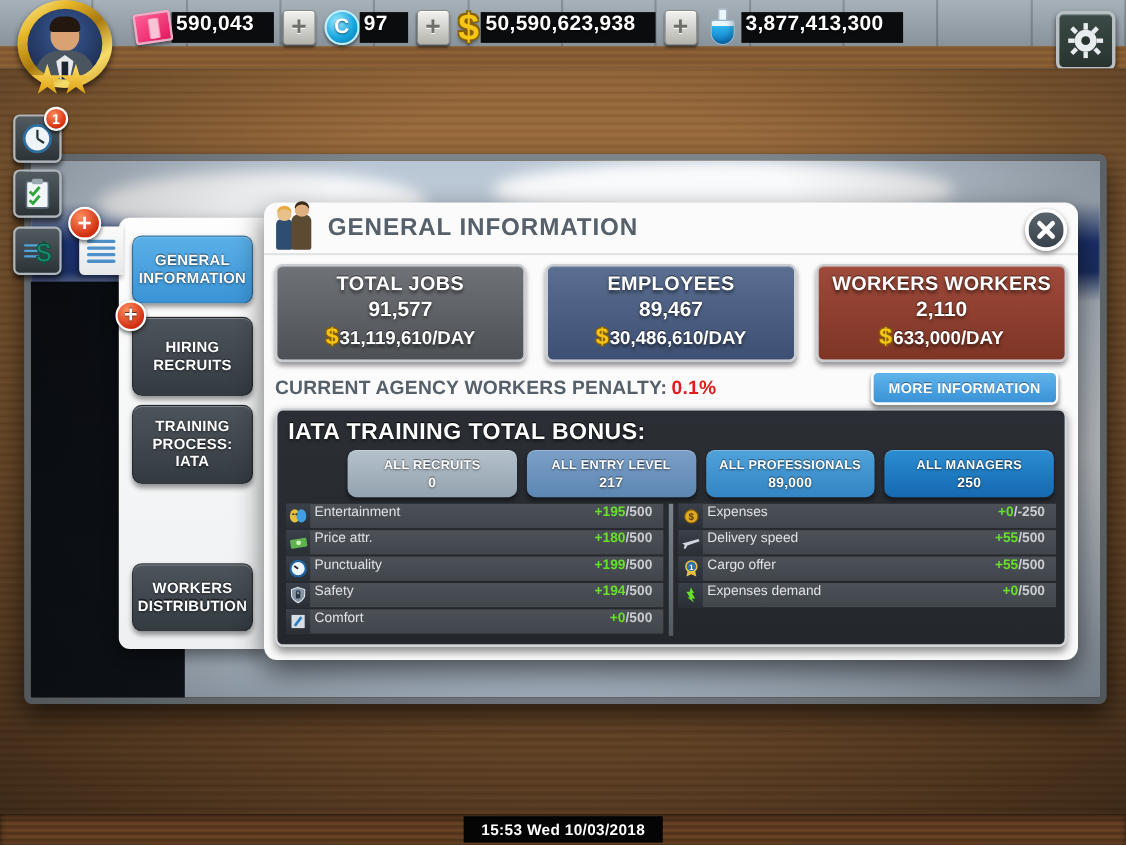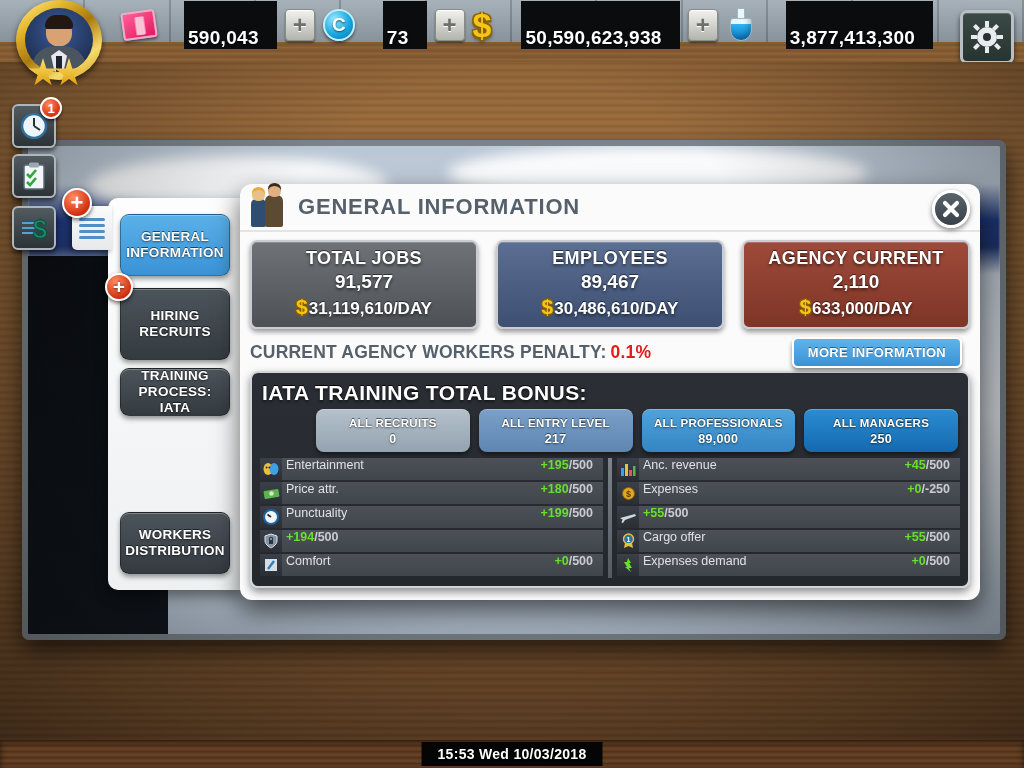--- a/index.html
+++ b/index.html
@@ -34,22 +34,22 @@
   .hud-wood {
     position:absolute; left:0; top:42px; width:1024px; height:20px;
     background:repeating-linear-gradient(180deg, #8a5f33 0px, #7c5430 3px, #92663a 6px);
   }
 
   .res-strip {
     position:absolute; left:120px; top:8px; height:34px;
     display:flex; align-items:center;
   }
   .res {
-    display:flex; align-items:flex-end; height:48px;
-    background:#0b0c0e; padding-right:10px;margin-left:28px;
+    display:flex; align-items:flex-start; height:28px;
+    background:#0b0c0e; padding-right:10px;
   }
   .res-val {
     color:#fff; font-size:19px; font-weight:bold; letter-spacing:.3px;
     text-shadow:0 1px 2px #000; padding:0 8px 0 4px; white-space:nowrap;
   }
   .plusbtn {
     width:30px; height:32px; margin:0 8px;
     background:linear-gradient(180deg,#f2f2f0 0%, #d6d6d2 45%, #b4b4ae 100%);
     border-radius:4px; border:1px solid #8b8b85;
     box-shadow:0 2px 2px rgba(0,0,0,.45), inset 0 1px 0 #fff;
@@ -373,21 +373,21 @@
 
 <div class="nav-btn active" style="top:214px; height:62px;">
   <span>GENERAL INFORMATION</span>
 </div>
 
 <div class="nav-btn idle" style="top:288px; height:72px;">
   <span class="nav-badge">+</span>
   <span>HIRING RECRUITS</span>
 </div>
 
-<div class="nav-btn idle" style="top:368px; height:48px;">
+<div class="nav-btn idle" style="top:368px; height:72px;">
   <span>TRAINING PROCESS: IATA</span>
 </div>
 
 <div class="nav-btn idle" style="top:512px; height:62px;">
   <span>WORKERS DISTRIBUTION</span>
 </div>
 
 <div class="dialog">
 
   <div class="dlg-head">
@@ -412,21 +412,21 @@
         <div class="sc-title">TOTAL JOBS</div>
         <div class="sc-num">91,577</div>
         <div class="sc-day"><span class="d">$</span><span>31,119,610/DAY</span></div>
       </div>
       <div class="stat-card sc-blue">
         <div class="sc-title">EMPLOYEES</div>
         <div class="sc-num">89,467</div>
         <div class="sc-day"><span class="d">$</span><span>30,486,610/DAY</span></div>
       </div>
       <div class="stat-card sc-red">
-        <div class="sc-title">AGENCY CURRENT</div>
+        <div class="sc-title">WORKERS WORKERS</div>
         <div class="sc-num">2,110</div>
         <div class="sc-day"><span class="d">$</span><span>633,000/DAY</span></div>
       </div>
     </div>
 
     <div class="penalty-row">
       <span class="penalty-text">CURRENT AGENCY WORKERS PENALTY:</span>
       <span class="penalty-text penalty-val">0.1%</span>
       <button class="more-btn">MORE INFORMATION</button>
     </div>
@@ -493,70 +493,60 @@
           </div>
 
           <div class="brow">
             <span class="brow-ico">
               <svg width="14" height="16" viewBox="0 0 14 16">
                   <path d="M7 1 L13 3 V8 C13 12 7 15 7 15 C7 15 1 12 1 8 V3 Z" fill="#8494a5" stroke="#dfe5ea" stroke-width="1"></path>
                   <rect x="5" y="7" width="4" height="4" fill="#2b3642"></rect>
                   <path d="M5.4 7V5.8a1.6 1.6 0 013.2 0V7" stroke="#2b3642" stroke-width="1.1" fill="none"></path>
                 </svg>
             </span>
+            <span class="brow-lbl">Safety</span>
             <span class="brow-val"><span class="g">+194</span><span>/500</span></span>
           </div>
 
           <div class="brow">
             <span class="brow-ico">
               <svg width="14" height="14" viewBox="0 0 14 14">
                   <rect x="1" y="1" width="12" height="12" fill="#d8dee4"></rect>
                   <path d="M4 11 L10 3" stroke="#2f7fc0" stroke-width="2.4"></path>
                 </svg>
             </span>
             <span class="brow-lbl">Comfort</span>
             <span class="brow-val"><span class="g">+0</span><span>/500</span></span>
           </div>
 
         </div>
 
         <div class="col-sep"></div>
 
         <div class="col">
 
-          <div class="brow">
-            <span class="brow-ico">
-              <svg width="16" height="14" viewBox="0 0 16 14">
-                  <rect x="1" y="6" width="3" height="8" fill="#3f9fe0"></rect>
-                  <rect x="5" y="2" width="3" height="12" fill="#e8c13c"></rect>
-                  <rect x="9" y="8" width="3" height="6" fill="#e05b3f"></rect>
-                  <rect x="13" y="4" width="2.5" height="10" fill="#5fb24f"></rect>
-                </svg>
-            </span>
-            <span class="brow-lbl">Anc. revenue</span>
-            <span class="brow-val"><span class="g">+45</span><span>/500</span></span>
-          </div>
 
           <div class="brow">
             <span class="brow-ico">
               <svg width="15" height="15" viewBox="0 0 15 15">
                   <circle cx="7.5" cy="7.5" r="6" fill="#e0a825" stroke="#8a6100" stroke-width="1"></circle>
                   <text x="7.5" y="11" text-anchor="middle" font-family="Liberation Sans, sans-serif" font-size="9" font-weight="bold" fill="#5c3f00">$</text>
                 </svg>
             </span>
             <span class="brow-lbl">Expenses</span>
             <span class="brow-val"><span class="g">+0</span><span>/-250</span></span>
           </div>
 
           <div class="brow">
             <span class="brow-ico">
               <svg width="18" height="14" viewBox="0 0 18 14">
                   <path d="M1 8 L16 4 L17 6 L6 10 L4 13 L2.5 12.5 L3.5 9.5 Z" fill="#cfd6dd"></path>
                 </svg>
             </span>
+            <span class="brow-lbl">Delivery speed</span>
             <span class="brow-val"><span class="g">+55</span><span>/500</span></span>
           </div>
 
           <div class="brow">
             <span class="brow-ico">
               <svg width="15" height="16" viewBox="0 0 15 16">
                   <circle cx="7.5" cy="6" r="5" fill="#2f6fae" stroke="#e8c13c" stroke-width="1.4"></circle>
                   <text x="7.5" y="9" text-anchor="middle" font-family="Liberation Sans, sans-serif" font-size="7" font-weight="bold" fill="#fff">1</text>
                   <path d="M4 10 L3 15 L7.5 13 L12 15 L11 10" fill="#e8c13c"></path>
                 </svg>
@@ -601,21 +591,21 @@
 
   <div class="res-strip">
     <div class="ico-ticket"></div>
     <div class="res">
       <span class="res-val">590,043</span>
     </div>
     <div class="plusbtn"></div>
 
     <div class="ico-coin">C</div>
     <div class="res">
-      <span class="res-val">73</span>
+      <span class="res-val">97</span>
     </div>
     <div class="plusbtn"></div>
 
     <span class="ico-dollar">$</span>
     <div class="res">
       <span class="res-val">50,590,623,938</span>
     </div>
     <div class="plusbtn"></div>
 
     <div class="ico-flask">

